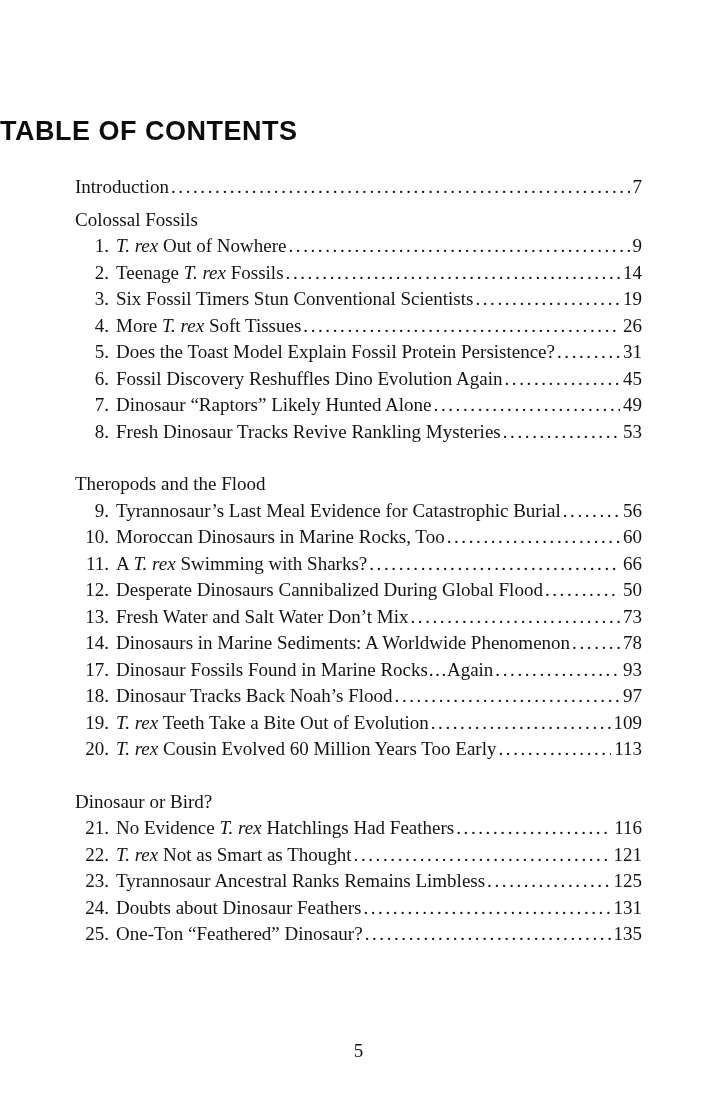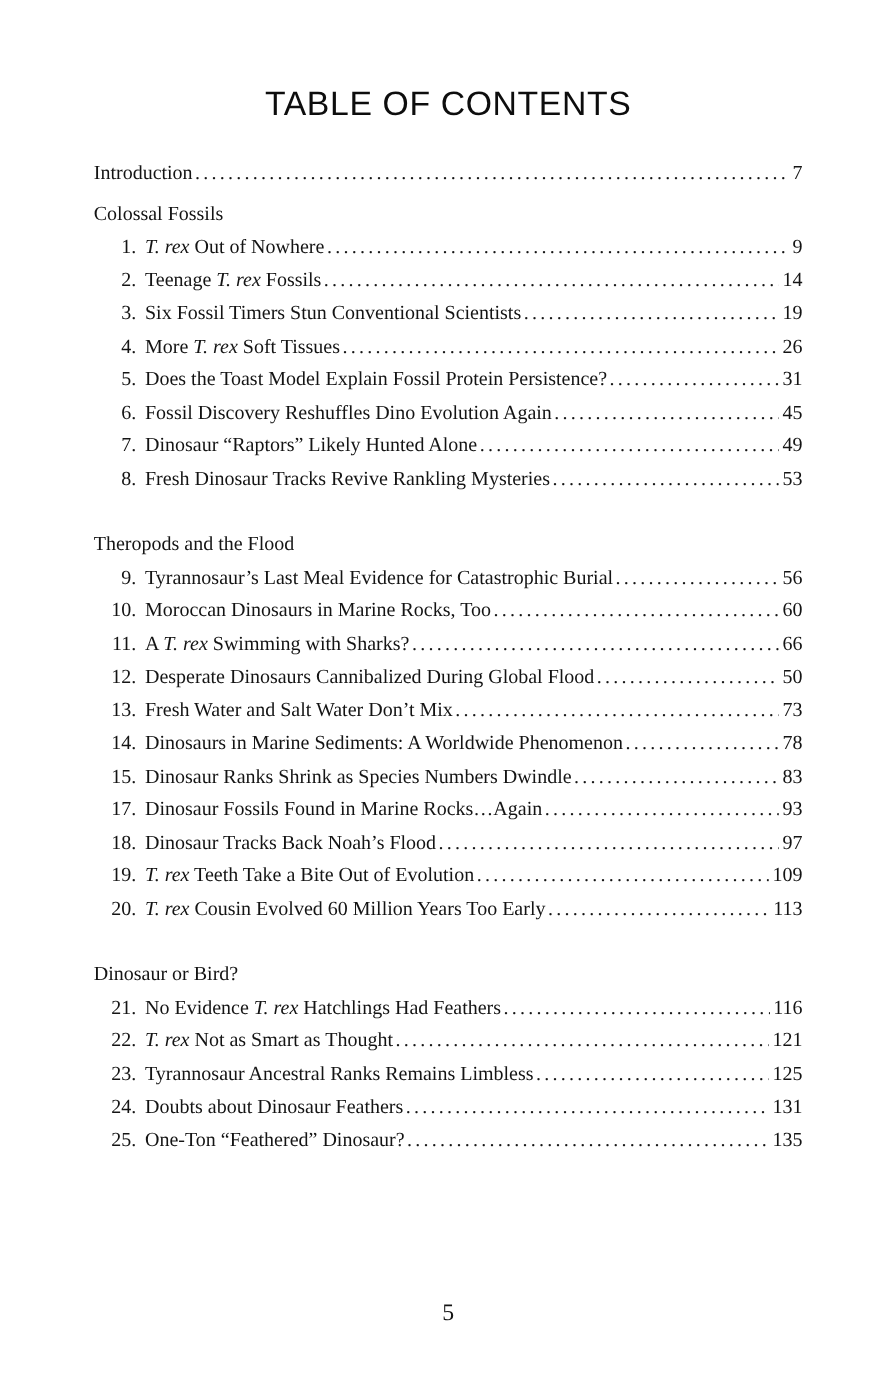--- a/index.html
+++ b/index.html
@@ -2,25 +2,25 @@
 <html><head>
 <meta charset="utf-8">
 <style>
   html,body { margin:0; padding:0; background:#ffffff; }
   .page {
     width:717px; height:1100px; position:relative; overflow:hidden;
     background:#ffffff; color:#141414;
     font-family:"Liberation Serif", serif;
   }
   .page-title {
-    margin:0; padding-top:68px; text-align:center;
+    margin:0; padding-top:116px; 
     font-family:"Liberation Sans", sans-serif;
-    font-weight:400; font-size:27px; letter-spacing:0.5px; color:#0d0d0d;
-  }
-  .content { width:567px; margin:27px auto 0 auto; font-size:16px; }
+    font-weight:700; font-size:27px; letter-spacing:0.5px; color:#0d0d0d;
+  }
+  .content { width:567px; margin:27px auto 0 auto; font-size:19px; }
   .toc-row { display:flex; align-items:baseline; line-height:26.5px; }
   .toc-num { flex:0 0 34px; text-align:right; padding-right:7px; }
   .toc-title { white-space:nowrap; flex:0 0 auto; }
   .toc-title i { font-style:italic; }
   .leader { flex:1 1 0; min-width:0; overflow:hidden; white-space:nowrap; margin:0 2px; }
   .leader::after {
     content:"..............................................................................................................................";
     letter-spacing:2.6px;
   }
   .toc-pagenum { flex:0 0 auto; padding-left:1px; }
@@ -131,26 +131,20 @@
             <span class="leader"></span>
             <span class="toc-pagenum">73</span>
           </div>
           <div class="toc-row">
             <span class="toc-num">14.</span>
             <span class="toc-title"><span>Dinosaurs in Marine Sediments: A Worldwide Phenomenon</span></span>
             <span class="leader"></span>
             <span class="toc-pagenum">78</span>
           </div>
           <div class="toc-row">
-            <span class="toc-num">15.</span>
-            <span class="toc-title"><span>Dinosaur Ranks Shrink as Species Numbers Dwindle</span></span>
-            <span class="leader"></span>
-            <span class="toc-pagenum">83</span>
-          </div>
-          <div class="toc-row">
             <span class="toc-num">17.</span>
             <span class="toc-title"><span>Dinosaur Fossils Found in Marine Rocks…Again</span></span>
             <span class="leader"></span>
             <span class="toc-pagenum">93</span>
           </div>
           <div class="toc-row">
             <span class="toc-num">18.</span>
             <span class="toc-title"><span>Dinosaur Tracks Back Noah’s Flood</span></span>
             <span class="leader"></span>
             <span class="toc-pagenum">97</span>

